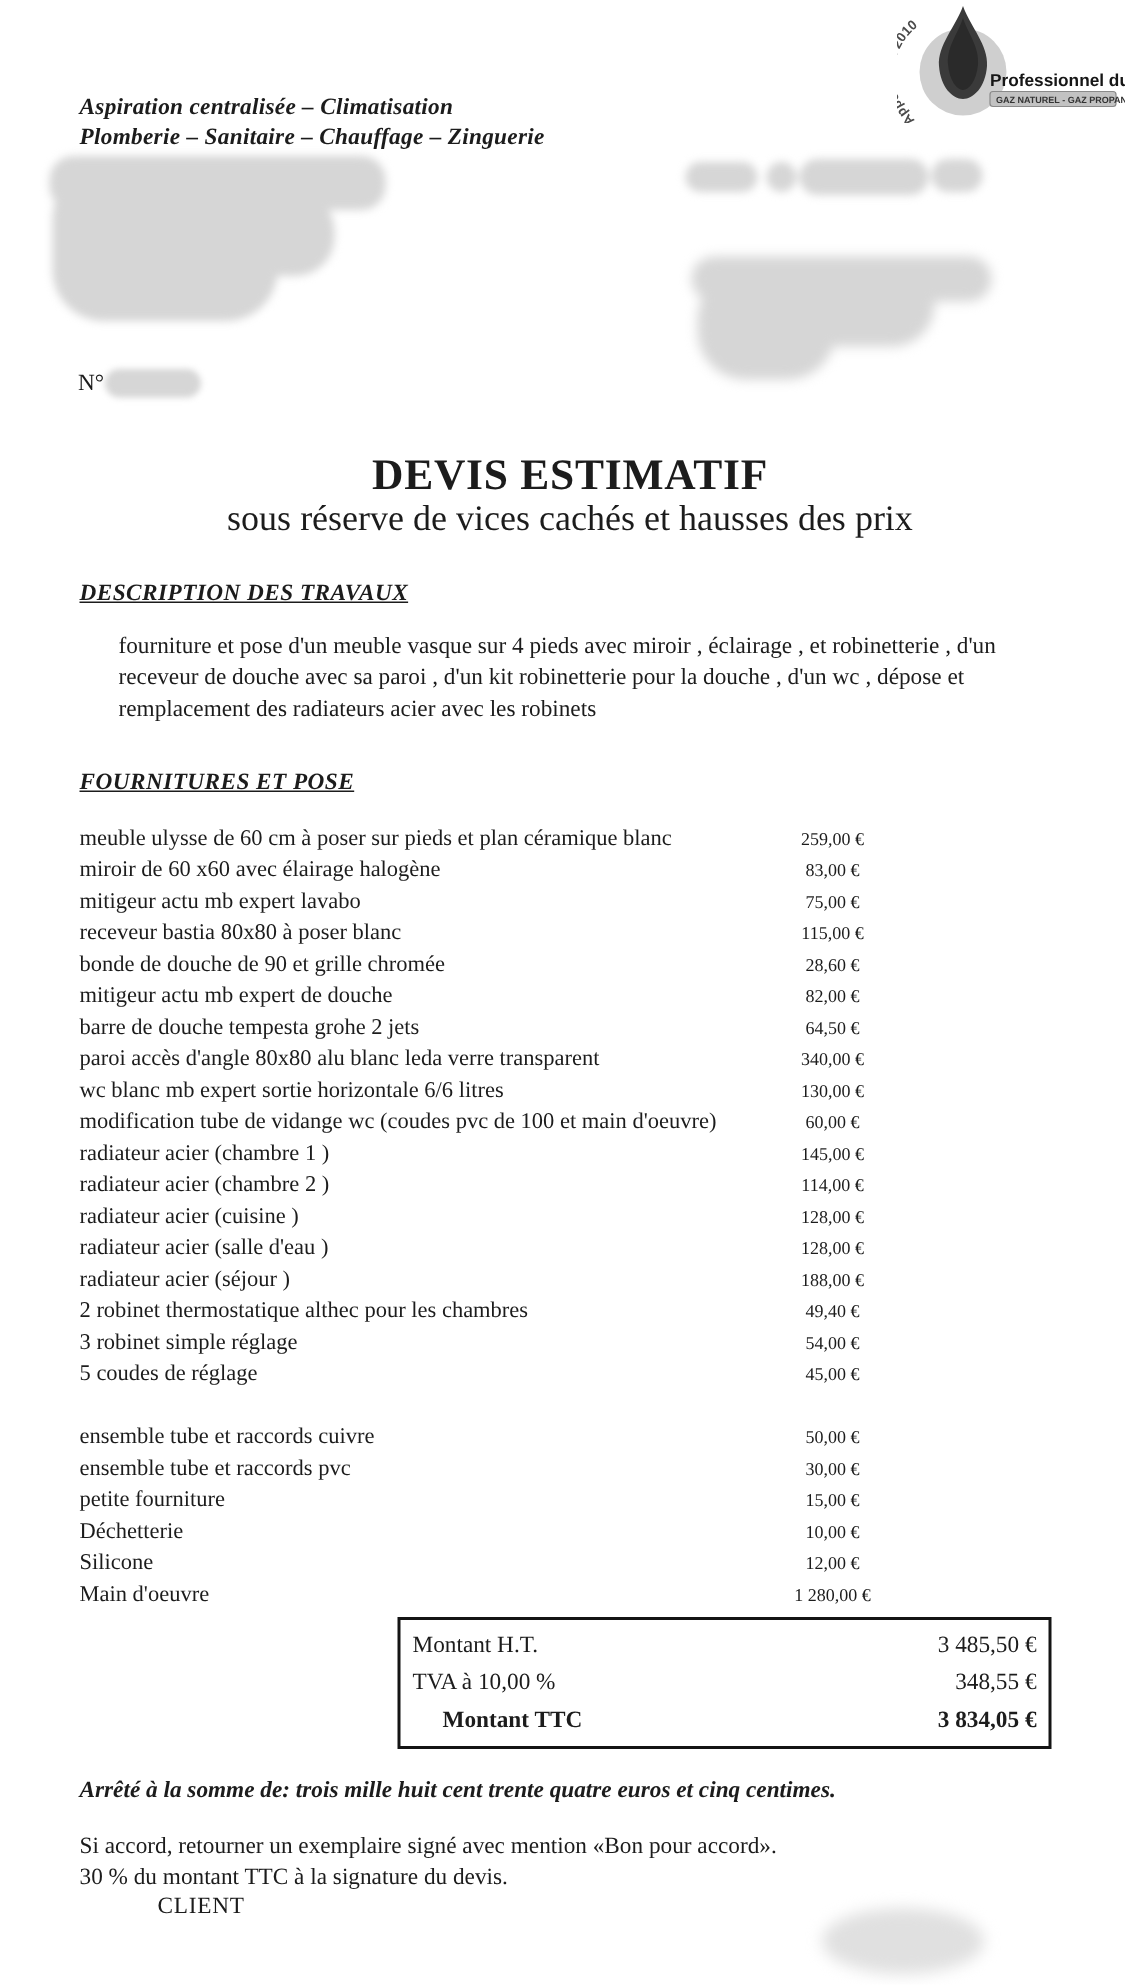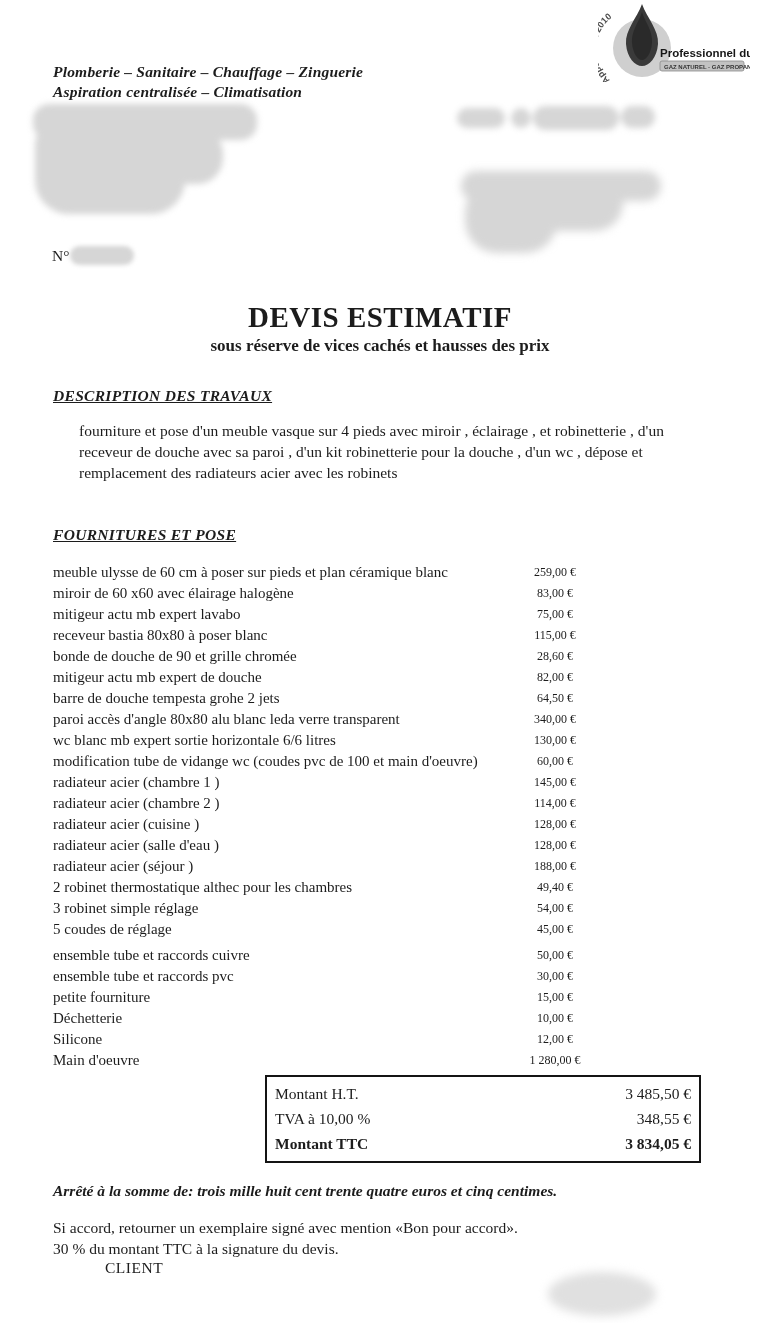--- a/index.html
+++ b/index.html
@@ -38,61 +38,61 @@
   .blob-rbig .c{left:42px;top:4px;width:120px;height:56px;border-radius:28px;}
   .blob-num{left:70px;top:246px;width:64px;height:20px;filter:blur(2px);}
   .blob-num .a{left:0;top:0;width:64px;height:19px;border-radius:10px;}
   .blob-bottom{left:548px;top:1272px;width:108px;height:44px;filter:blur(5px);}
   .blob-bottom .a{left:0;top:0;width:108px;height:44px;border-radius:50%;background:#e0e0e0;}
   
   .doc-number{position:absolute;left:52px;top:247px;font-size:15.5px;}
   
   .title-block{position:absolute;left:0;top:301px;width:760px;text-align:center;}
   .title-main{font-size:29px;font-weight:bold;letter-spacing:.5px;line-height:32px;}
-  .title-sub{font-size:17px;font-weight:bold;line-height:26px;}
+  .title-sub{font-size:24px;font-weight:normal;line-height:26px;}
   
   .main{position:absolute;left:53px;top:386px;width:572px;}
   .section-heading{
     font-size:15.5px;font-weight:bold;font-style:italic;
     text-decoration:underline;letter-spacing:.3px;line-height:20px;
   }
   .description-body{
     width:612px;font-size:15.5px;line-height:21px;
     margin-top:14px;margin-bottom:0;margin-left:26px;
   }
-  .fournitures-heading{margin-top:42px;}
+  .fournitures-heading{margin-top:29px;}
   .items{margin-top:17px;}
   .item-row{display:flex;align-items:flex-start;}
   .item-label{width:432px;font-size:15px;line-height:21px;}
   .item-price{flex:1;text-align:center;font-size:12px;line-height:21px;white-space:nowrap;}
-  .gap-before{margin-top:5px;}
+  .gap-before{margin-top:21px;}
   
   .totals-box{
     box-sizing:border-box;
     width:436px;margin-left:212px;margin-top:4px;
     border:2px solid #141414;
     padding:4px 8px 5px 8px;
     background:#fff;
   }
   .totals-row{display:flex;justify-content:space-between;font-size:15.5px;line-height:25px;}
-  .totals-row.bold-row{font-weight:bold;}
+  .totals-row.bold-row{font-weight:bold;margin-left:20px;}
   
   .amount-words{
     margin-top:17px;width:640px;
     font-size:15.5px;font-weight:bold;font-style:italic;line-height:21px;font-family:Liberation Serif, serif;
   }
   .accord-notes{margin-top:16px;font-size:15.5px;line-height:21px;}
   .client-label{padding-left:52px;font-size:15.5px;letter-spacing:.5px;}
 </style>
 </head>
 <body>
 
 <div class="letterhead">
+  <div>Aspiration centralisée – Climatisation</div>
   <div>Plomberie – Sanitaire – Chauffage – Zinguerie</div>
-  <div>Aspiration centralisée – Climatisation</div>
 </div>
 
 <div class="logo">
   <svg width="152" height="80" viewBox="0 0 152 80">
     <defs>
       <path id="arcPath" d="M 12 78 A 40 40 0 0 1 32 8"></path>
     </defs>
     <circle cx="44" cy="46" r="29" fill="#cfcfcf"></circle>
     <path d="M44 2 C39 16 27 28 28 42 C29 56 37 64 44 64 C51 64 59 56 60 42 C61 28 49 16 44 2 Z" fill="#3a3a3a"></path>
     <path d="M44 10 C41 20 33 29 34 41 C35 52 40 58 44 58 C48 58 53 52 54 41 C55 29 47 20 44 10 Z" fill="#2a2a2a"></path>

